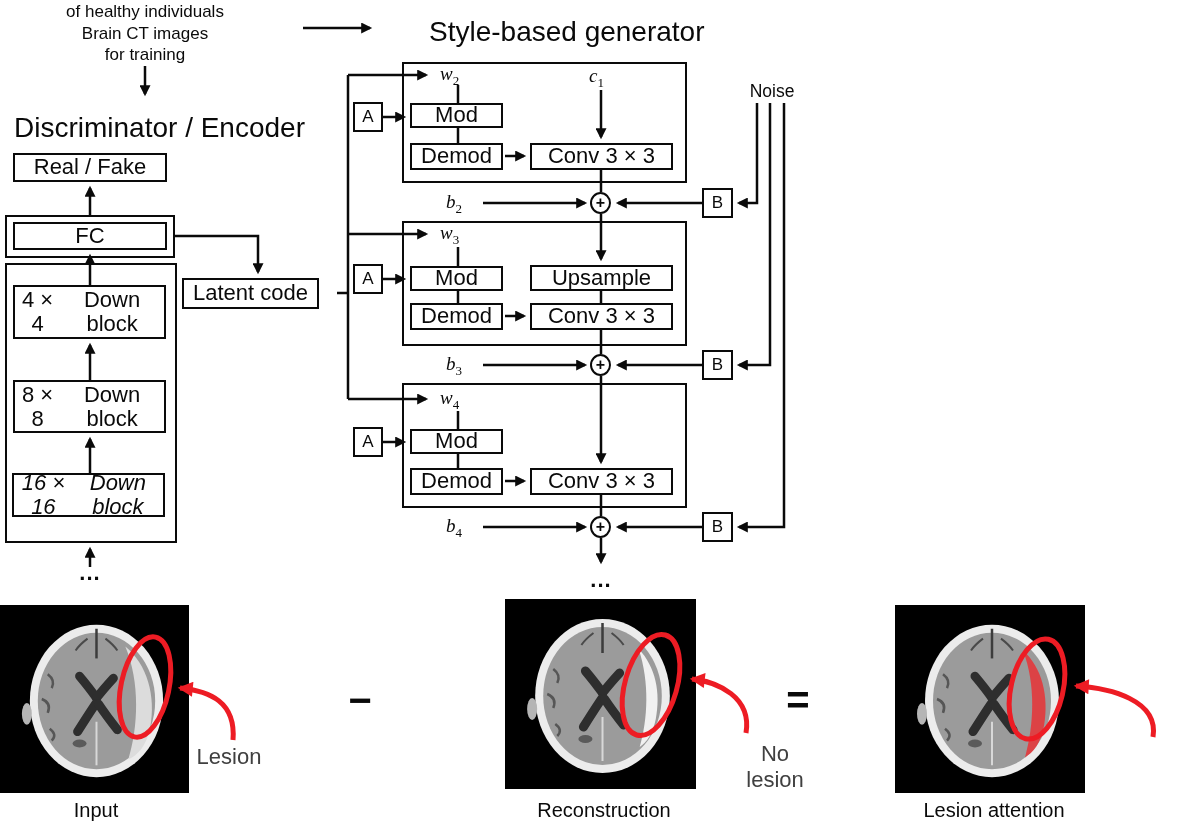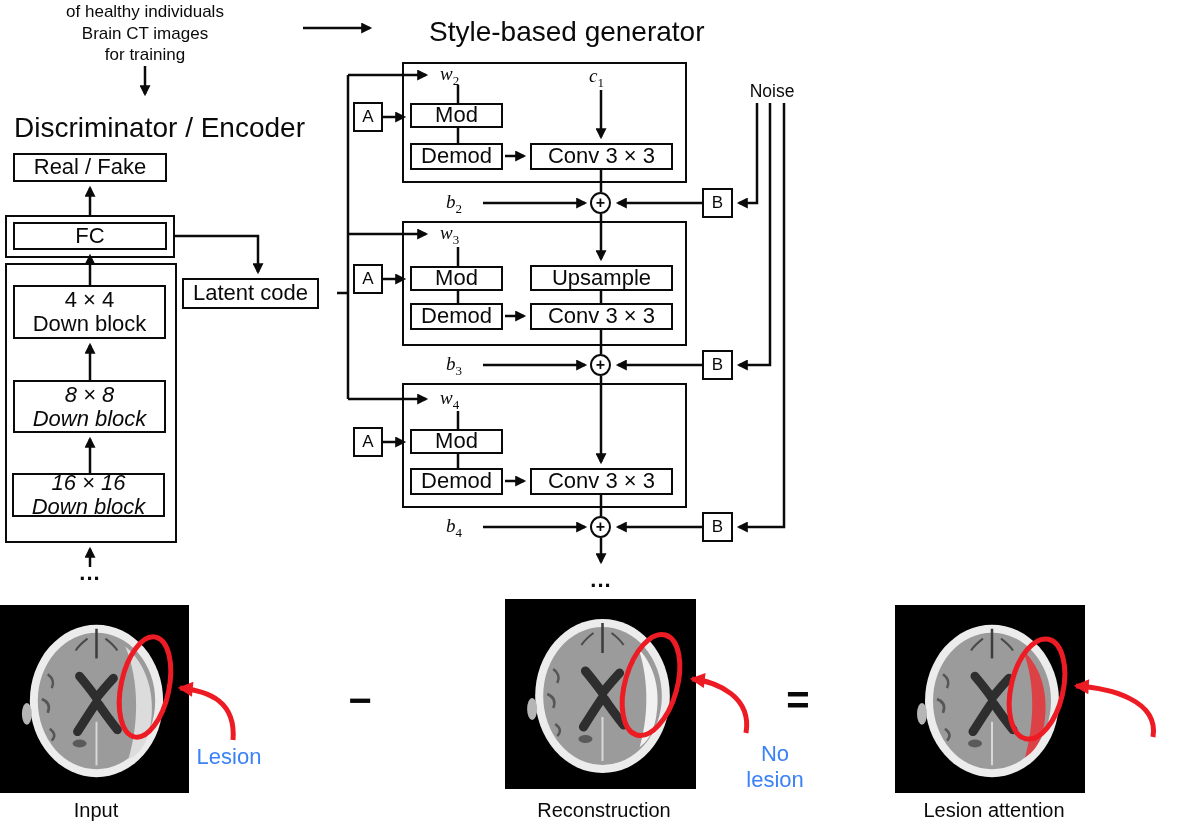--- a/index.html
+++ b/index.html
@@ -3,30 +3,30 @@
 <meta charset="utf-8">
 <style>
   html,body{margin:0;padding:0;background:#fff;}
   #stage{position:relative;width:1200px;height:829px;background:#fff;overflow:hidden;
          font-family:"Liberation Sans",sans-serif;color:#0a0a0a;}
   .box{position:absolute;border:2.5px solid #0a0a0a;background:#fff;display:flex;
        align-items:center;justify-content:center;font-size:22px;line-height:1.2;
        box-sizing:border-box;text-align:center;z-index:2;}
   .box.noFill{background:transparent;}
   .lbl{position:absolute;white-space:nowrap;z-index:3;}
-  .twoLine{flex-direction:column;line-height:24px;}
+  .twoLine{flex-direction:row;line-height:24px;}
   svg.layer{position:absolute;left:0;top:0;z-index:1;}
   svg.topLayer{position:absolute;left:0;top:0;z-index:4;pointer-events:none;}
   .plusCircle{position:absolute;width:17px;height:17px;border:2.5px solid #0a0a0a;
       border-radius:50%;background:#fff;display:flex;align-items:center;justify-content:center;
       font-size:16px;font-weight:600;z-index:2;line-height:1;padding-bottom:1px;box-sizing:content-box;}
   .math{font-family:"Liberation Serif",serif;font-style:italic;font-size:19px;}
   .math sub{font-size:13px;font-style:normal;font-family:"Liberation Serif",serif;}
   .heading{font-size:28px;}
-  .redLbl{color:#3b82f6;font-size:22px;line-height:26px;text-align:center;z-index:5;}
+  .redLbl{color:#404040;font-size:22px;line-height:26px;text-align:center;z-index:5;}
   .caption{font-size:20px;}
   .op{font-size:40px;font-weight:700;z-index:3;}
   .dots{font-size:22px;font-weight:600;letter-spacing:1px;z-index:3;}
   .panel{position:absolute;z-index:2;}
 </style>
 </head>
 <body>
 
 <div id="stage">
 
@@ -122,21 +122,21 @@
   <div class="box" style="left:13px;top:222px;width:154px;height:28px;">
     <span>FC</span>
   </div>
 
   <div class="box noFill" style="left:5px;top:263px;width:172px;height:280px;"></div>
 
   <div class="box twoLine" style="left:13px;top:285px;width:153px;height:54px;">
     <span>4 × 4</span>
     <span>Down block</span>
   </div>
-  <div class="box twoLine" style="left:13px;top:380px;width:153px;height:53px;font-style:italic;">
+  <div class="box twoLine" style="left:13px;top:380px;width:153px;height:53px;">
     <span>8 × 8</span>
     <span>Down block</span>
   </div>
   <div class="box twoLine" style="left:12px;top:473px;width:153px;height:44px;font-style:italic;">
     <span>16 × 16</span>
     <span>Down block</span>
   </div>
 
   <div class="lbl dots" style="left:90px;top:560px;transform:translateX(-50%);">...</div>
 

